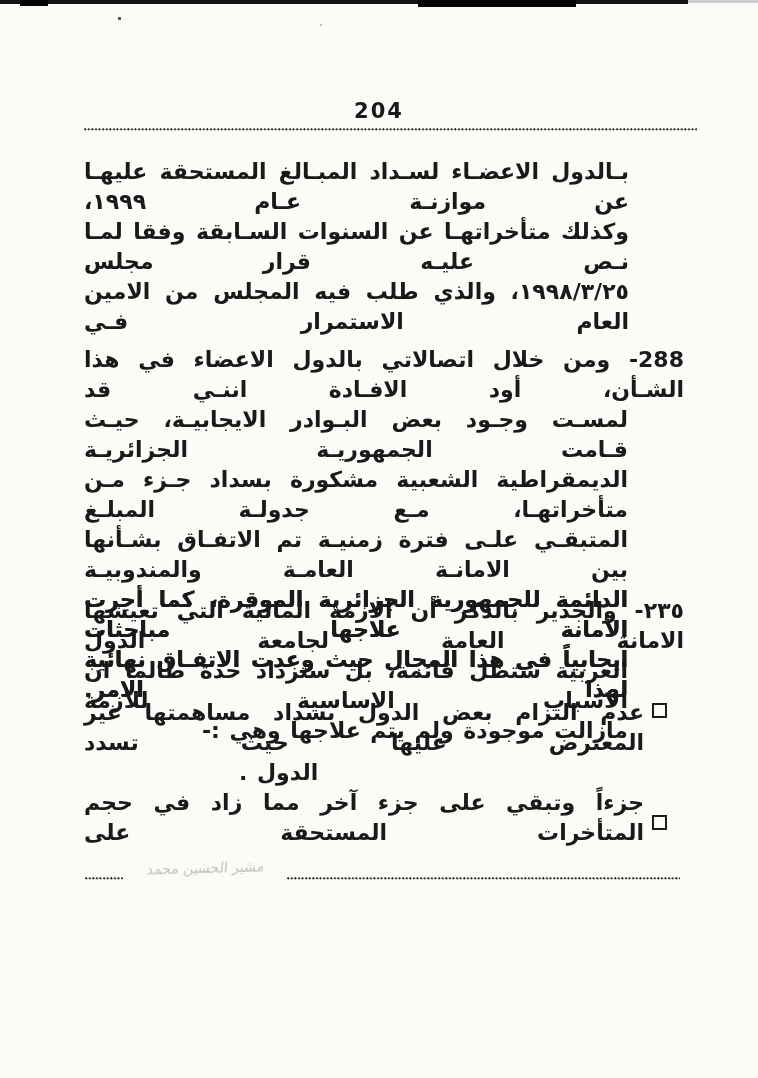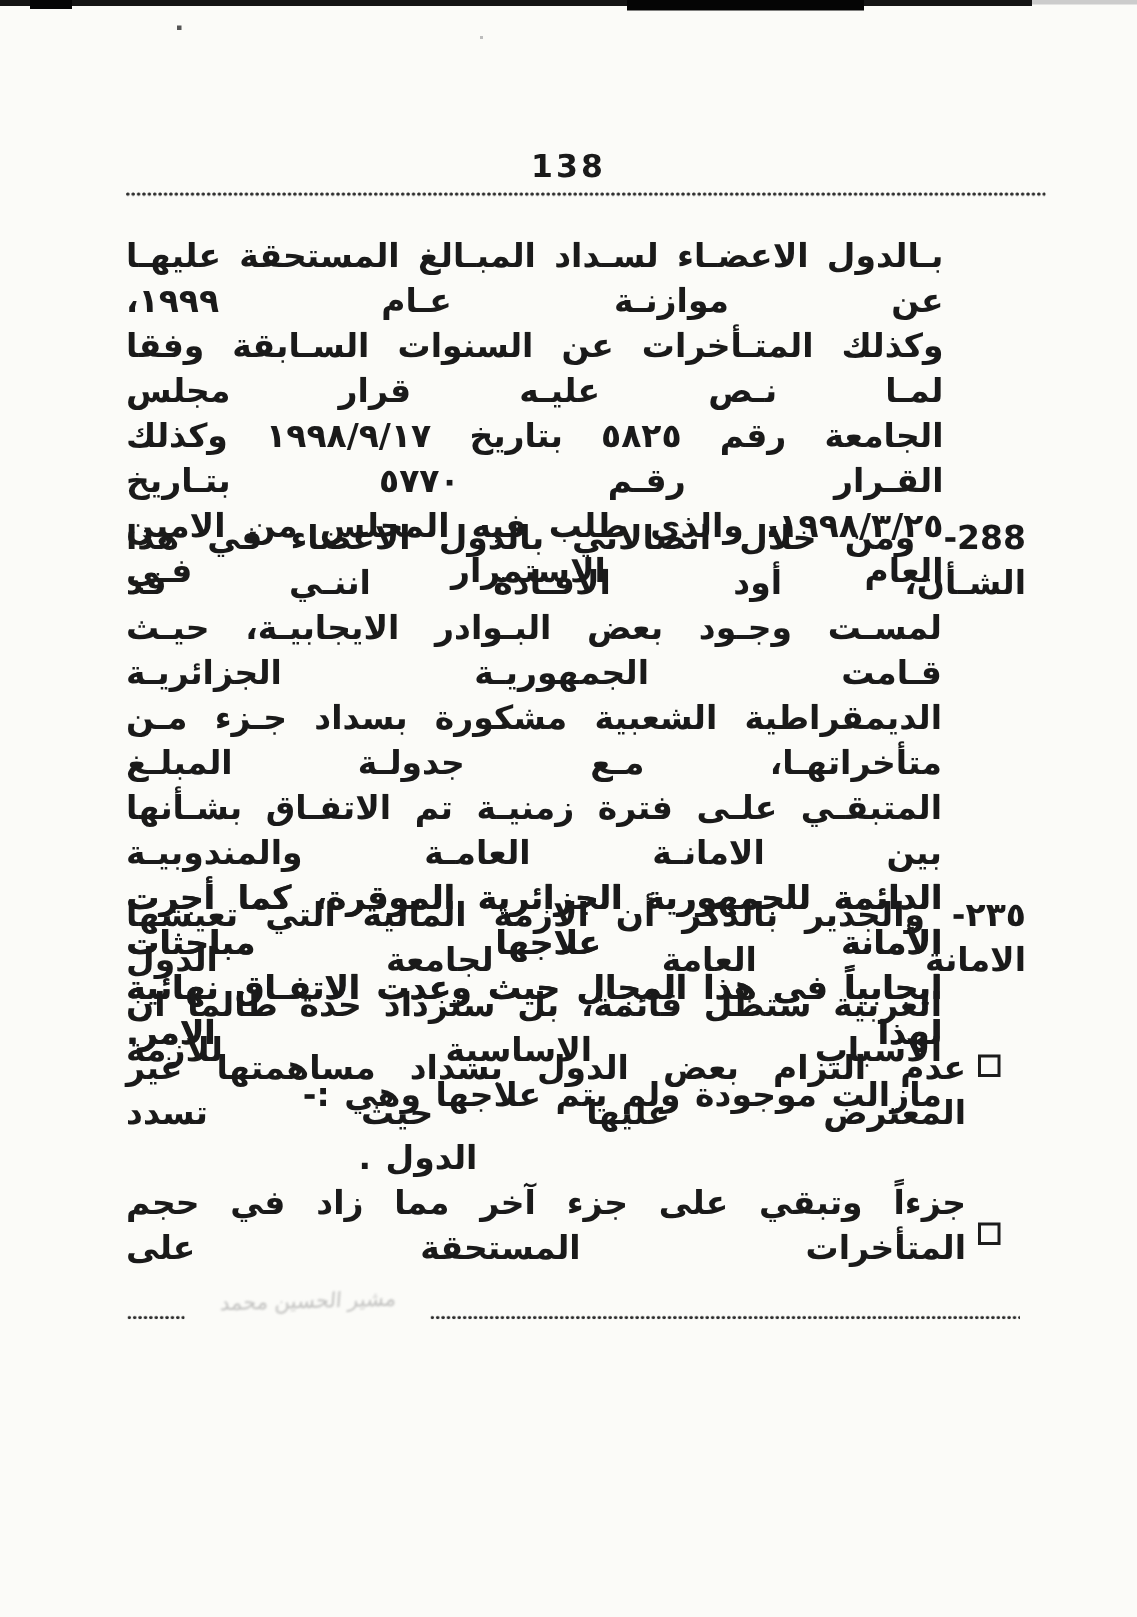--- a/index.html
+++ b/index.html
@@ -61,28 +61,27 @@
 
 <div id="page" style="background:#fbfbf8; color:#1a1a1a;">
 
   <div class="scanband" style="left:0;top:0;width:688px;height:4px;background:#151515;"></div>
   <div class="scanband" style="left:20px;top:0;width:28px;height:6px;background:#050505;"></div>
   <div class="scanband" style="left:418px;top:0;width:158px;height:7px;background:#050505;"></div>
   <div class="scanband" style="left:688px;top:0;width:70px;height:3px;background:#cccccc;"></div>
   <div class="speck" style="left:118px;top:17px;width:3px;height:3px;"></div>
   <div class="speck" style="left:320px;top:24px;width:2px;height:2px;background:#bdbdbd;"></div>
 
-  <div id="page-number">138</div>
+  <div id="page-number">204</div>
 
   <div class="dotline" style="top:128px;left:84px;width:613px;"></div>
 
   <div class="block" style="top:157px;left:84px;width:545px;">
     <div class="ln j">بـالدول الاعضـاء لسـداد المبـالغ المستحقة عليهـا عن موازنـة عـام ١٩٩٩،</div>
-    <div class="ln j">وكذلك المتـأخرات عن السنوات السـابقة وفقا لمـا نـص عليـه قرار مجلس</div>
-    <div class="ln j">الجامعة رقم ٥٨٢٥ بتاريخ ١٩٩٨/٩/١٧ وكذلك القـرار رقـم ٥٧٧٠ بتـاريخ</div>
+    <div class="ln j">وكذلك متأخراتهـا عن السنوات السـابقة وفقا لمـا نـص عليـه قرار مجلس</div>
     <div class="ln j">١٩٩٨/٣/٢٥، والذي طلب فيه المجلس من الامين العام الاستمرار فـي</div>
   </div>
 
   <div class="block" style="top:345px;left:84px;width:600px;">
     <div class="ln j">288- ومن خلال اتصالاتي بالدول الاعضاء  في هذا الشـأن، أود الافـادة اننـي قد</div>
     <div class="ln j hang">لمسـت وجـود بعض البـوادر الايجابيـة، حيـث قـامت الجمهوريـة الجزائريـة</div>
     <div class="ln j hang">الديمقراطية الشعبية مشكورة بسداد جـزء مـن متأخراتهـا، مـع جدولـة المبلـغ</div>
     <div class="ln j hang">المتبقـي علـى فترة زمنيـة تم الاتفـاق بشـأنها بين الامانـة العامـة والمندوبيـة</div>
     <div class="ln j hang alt">الدائمة للجمهورية الجزائرية الموقرة،  كما أجرت الأمانة علاجها مباحثات</div>
     <div class="ln j hang alt">ايجابياً فى هذا المجال حيث وعدت الاتفـاق نهائية لهذا الامر.</div>

